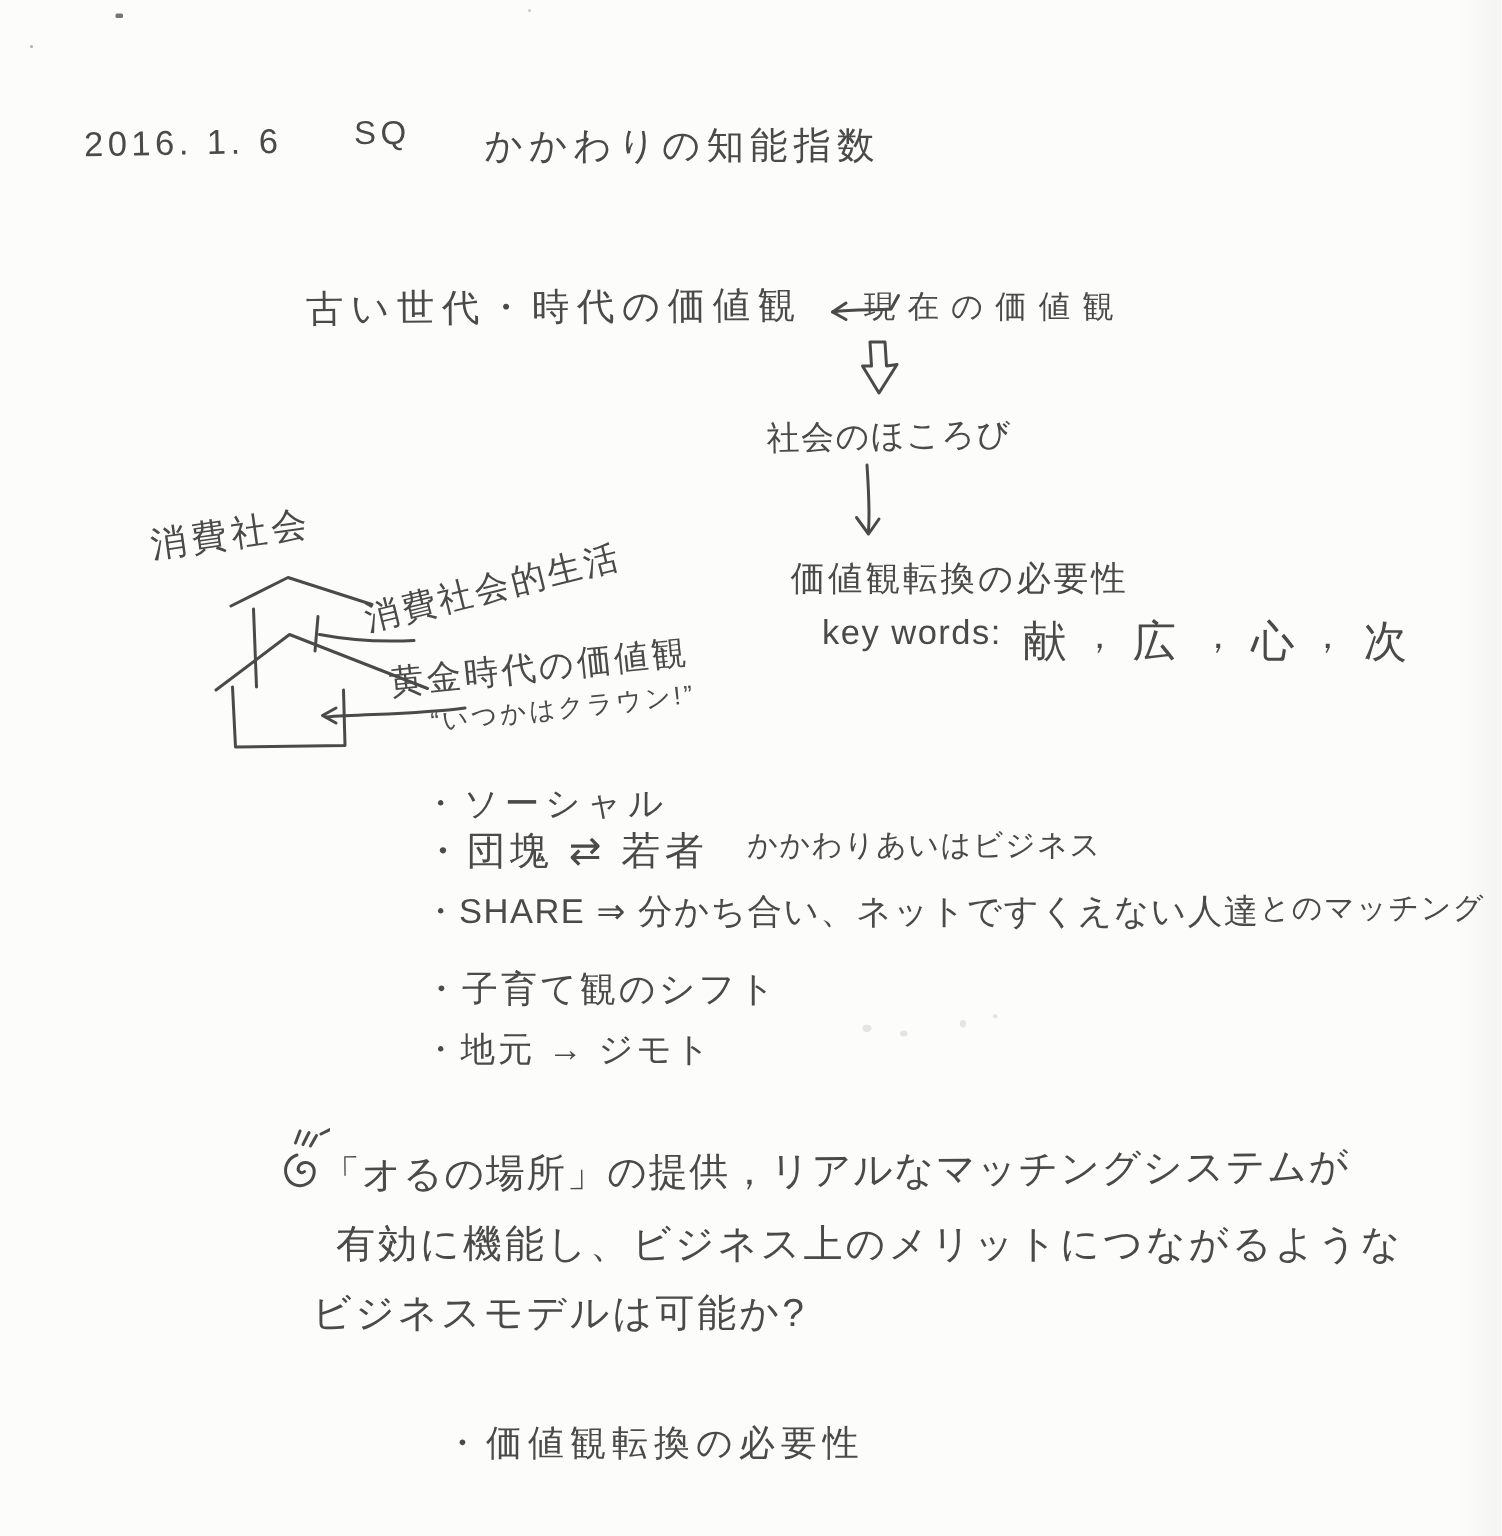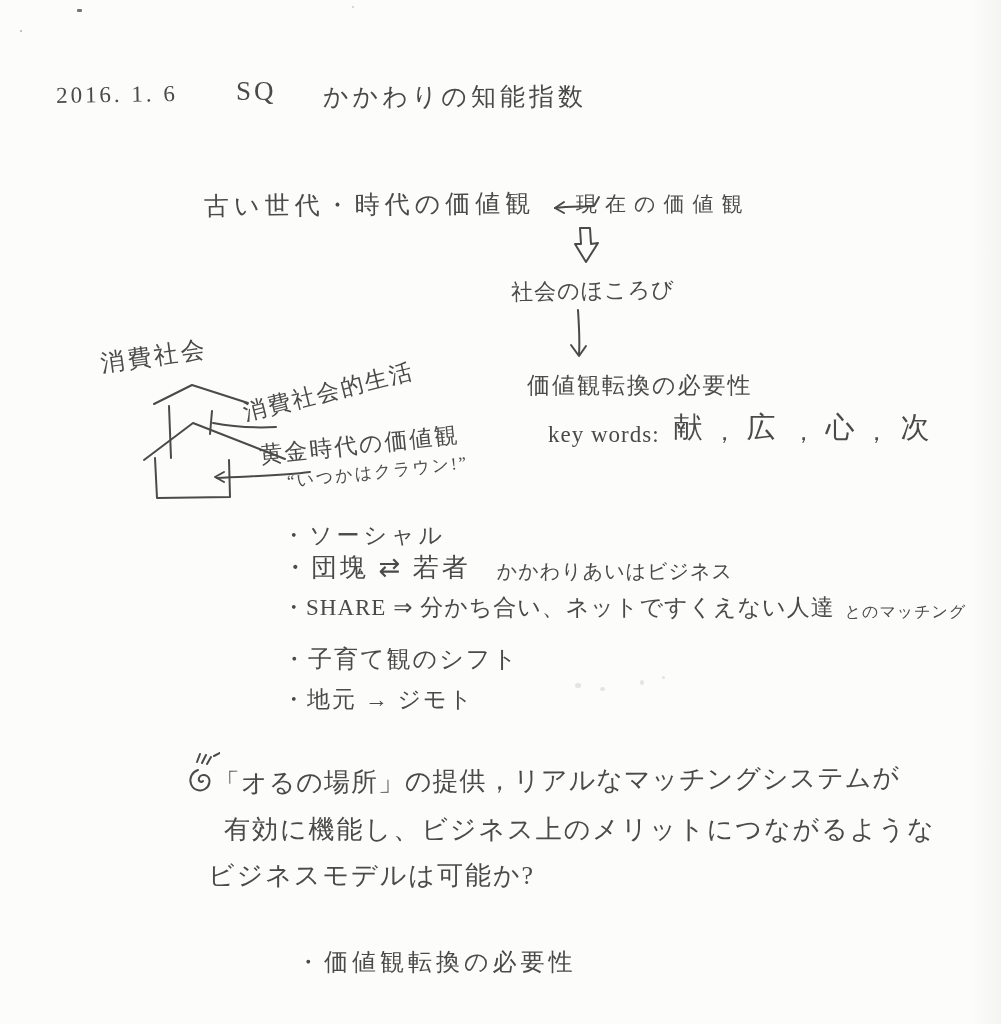--- a/index.html
+++ b/index.html
@@ -2,41 +2,41 @@
 <html><head>
 <meta charset="utf-8">
 <style>
   html,body{margin:0;padding:0;}
   .paper{
     position:relative;
     width:1001px;height:1024px;
     background:#fcfcfa;
     background-image:linear-gradient(to right, rgba(0,0,0,0) 97%, rgba(0,0,0,0.03) 100%);
     overflow:hidden;
-    font-family:Liberation Serif, serif;
+    font-family:Liberation Sans, sans-serif;
     color:#4a4a4a;
   }
   .hw{position:absolute;white-space:nowrap;color:#4a4a4a;}
   .sk{position:absolute;}
   .sk path, .sk line, .sk polyline{stroke:#4a4a4a;stroke-width:2;fill:none;stroke-linecap:round;stroke-linejoin:round;}
   .speck{position:absolute;background:#3c3c3c;border-radius:1px;}
   .smudge{position:absolute;background:#9a9a9a;opacity:.25;border-radius:50%;}
-  .row{display:inline-flex;align-items:flex-end;}
+  .row{display:inline-flex;align-items:flex-start;}
 </style>
 </head>
 <body>
 
 <div class="paper">
 
   <div class="speck" style="left:77px;top:9px;width:5px;height:3px;opacity:.7"></div>
   <div class="speck" style="left:20px;top:30px;width:2px;height:2px;opacity:.4"></div>
   <div class="speck" style="left:352px;top:6px;width:2px;height:2px;opacity:.25"></div>
 
   <div class="hw" style="left:56px;top:82px;font-size:23px;letter-spacing:3px;transform:rotate(-1deg)">2016. 1. 6</div>
-  <div class="hw" style="left:236px;top:76px;font-size:27px;letter-spacing:3px">SQ</div>
+  <div class="hw" style="left:236px;top:76px;font-size:22px;letter-spacing:3px">SQ</div>
   <div class="hw" style="left:323px;top:80px;font-size:25px;letter-spacing:4px">かかわりの知能指数</div>
 
   <div class="hw" style="left:204px;top:188px;font-size:25px;letter-spacing:5px;transform:rotate(-0.5deg)">古い世代・時代の価値観</div>
   <svg class="sk" style="left:550px;top:192px" width="54" height="28" viewBox="0 0 54 28">
     <polyline points="14,10 5,16 14,21"></polyline>
     <path d="M5,16 C 20,14 34,15 44,14 L 49,5"></path>
   </svg>
   <div class="hw" style="left:576px;top:190px;font-size:21px;letter-spacing:8px">現在の価値観</div>
 
   <svg class="sk" style="left:568px;top:226px" width="36" height="42" viewBox="0 0 36 42">
@@ -97,21 +97,21 @@
 
   <div class="hw row" style="left:282px;top:550px">
     <span style="font-size:26px;letter-spacing:3px">・</span>
       <span style="font-size:26px;letter-spacing:3px">団塊 ⇄ 若者</span>
     <span style="font-size:20px;letter-spacing:1px;margin-left:26px">かかわりあいはビジネス</span>
   </div>
 
   <div class="hw row" style="left:282px;top:592px">
     <span style="font-size:23px;letter-spacing:1px">・</span>
       <span style="font-size:23px;letter-spacing:1px">SHARE ⇒ 分かち合い、ネットですくえない人達</span>
-    <span style="font-size:16px;letter-spacing:1px;margin-left:10px">とのマッチング</span>
+    <span style="font-size:20px;letter-spacing:1px;">とのマッチング</span>
   </div>
 
   <div class="hw row" style="left:282px;top:643px;font-size:24px;letter-spacing:2px">
     <span>・</span>
       <span>子育て観のシフト</span>
   </div>
 
   <div class="hw row" style="left:282px;top:684px;font-size:23px;letter-spacing:2px">
     <span>・</span>
       <span>地元 → ジモト</span>

